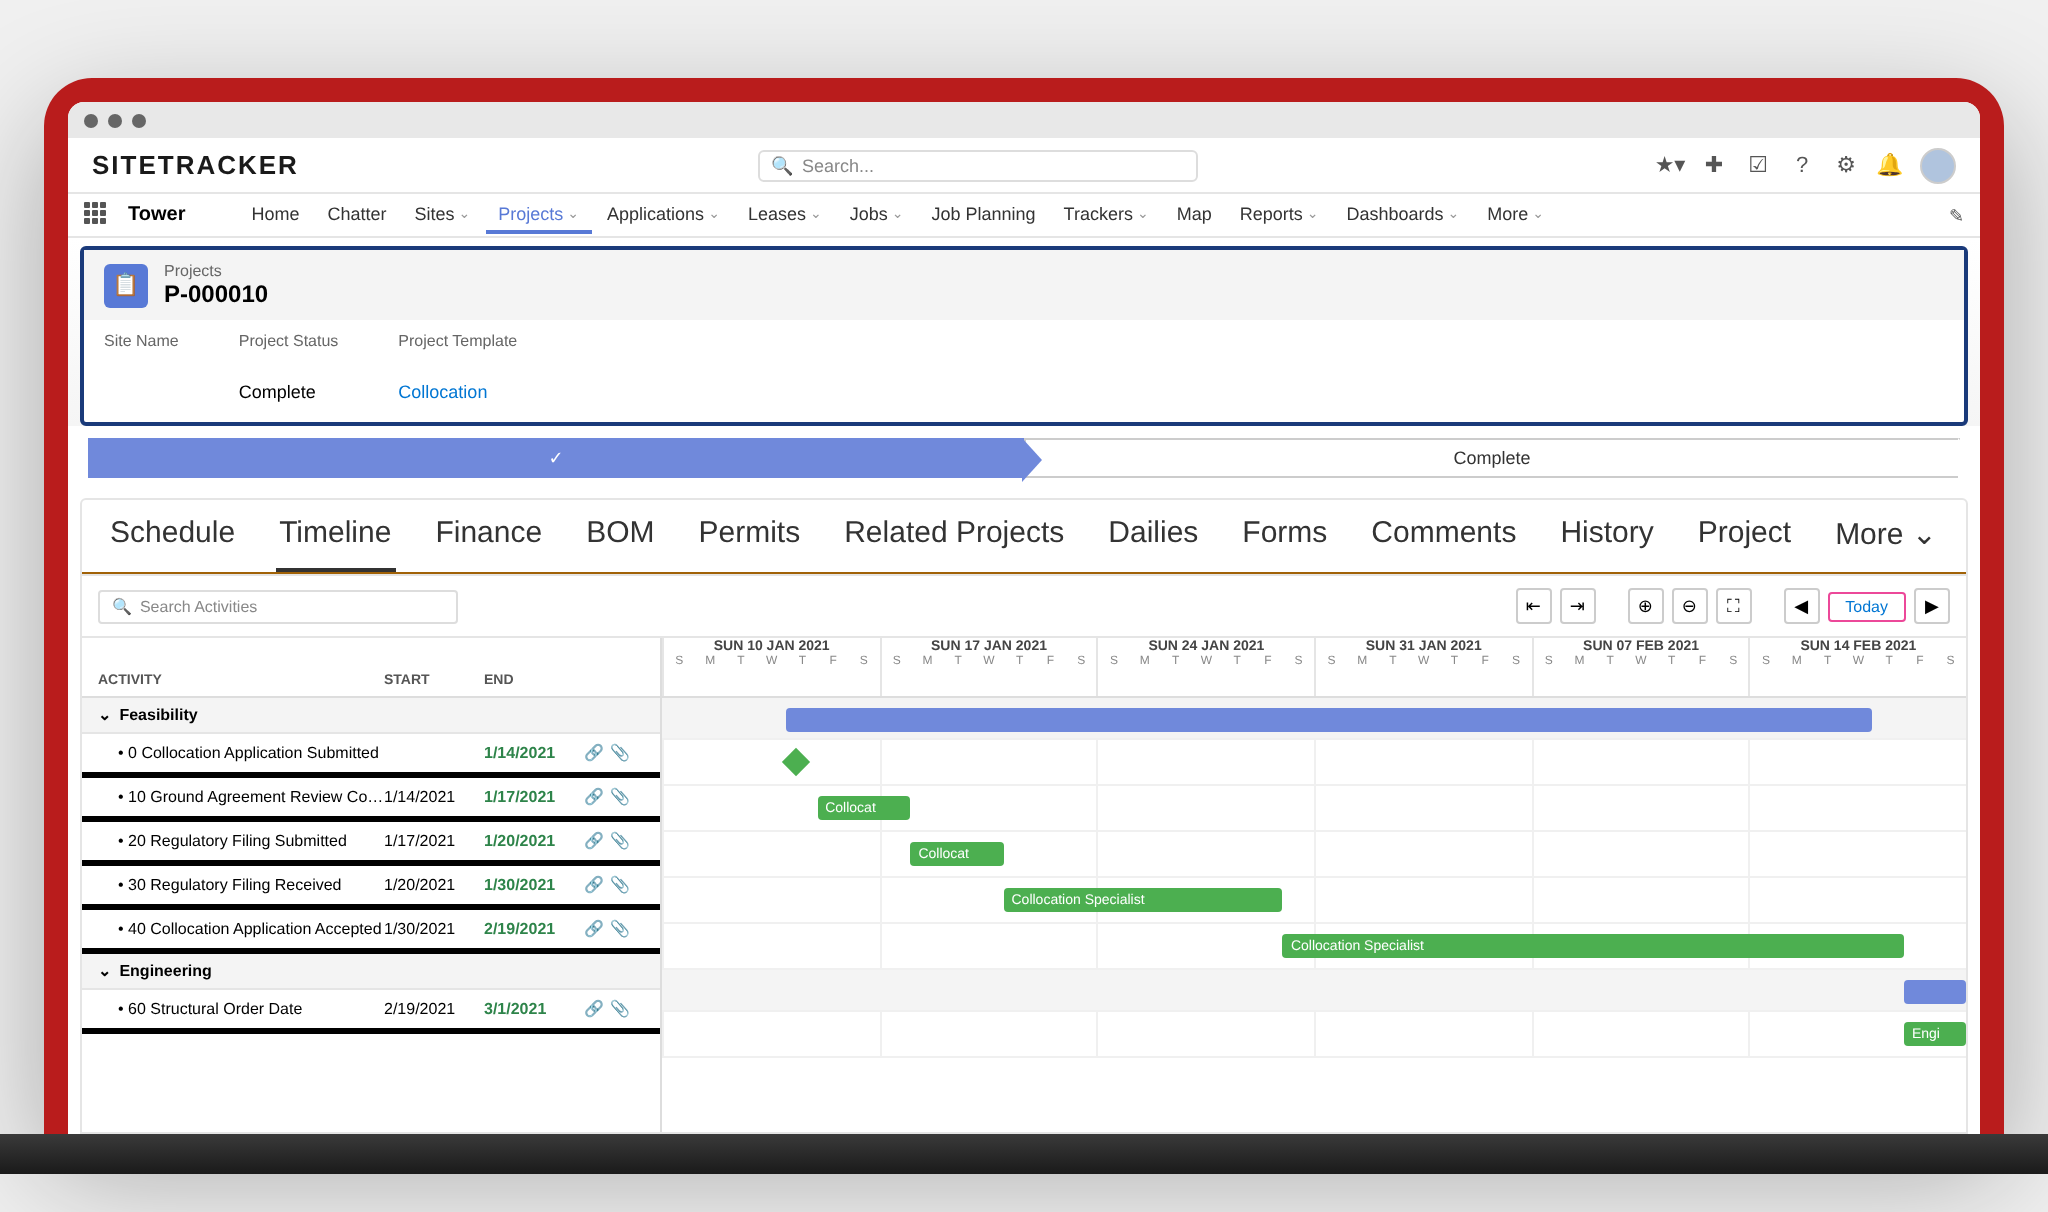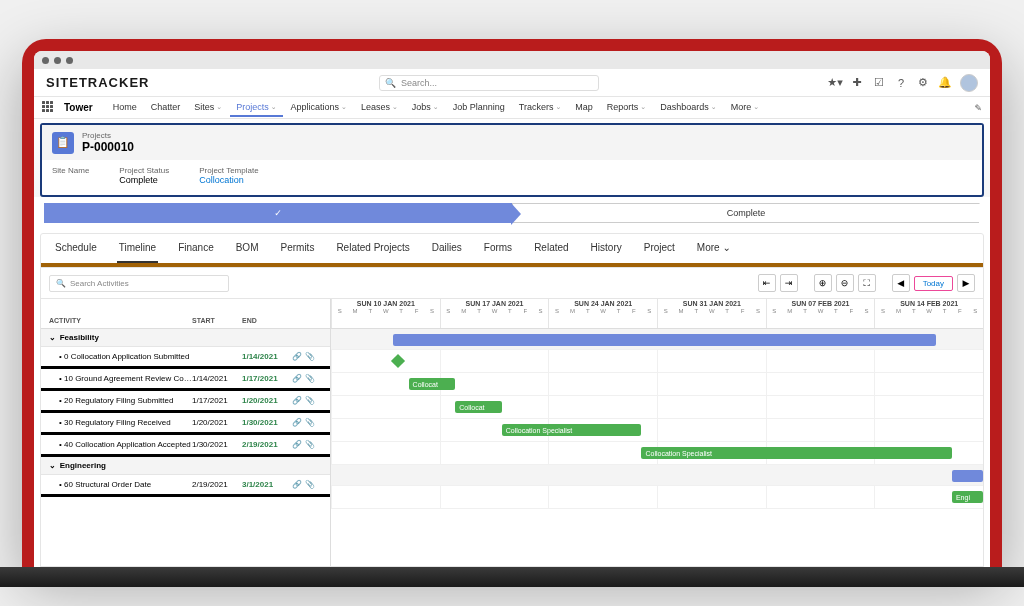--- a/index.html
+++ b/index.html
@@ -12,48 +12,48 @@
 .topbar{height:28px;display:flex;align-items:center;padding:0 12px;border-bottom:1px solid #e5e5e5}
 .logo{font-weight:900;font-size:13px;letter-spacing:1px;color:#1a1a1a}
 .search-wrap{flex:1;display:flex;justify-content:center}
 .search-box{display:flex;align-items:center;background:#fff;border:1px solid #ddd;border-radius:3px;padding:2px 6px;width:220px;font-size:9px;color:#888;gap:4px}
 .top-icons{display:flex;gap:8px;align-items:center;font-size:11px;color:#555}
 .top-icons .ico{width:14px;height:14px;display:flex;align-items:center;justify-content:center;cursor:pointer}
 .avatar{width:18px;height:18px;border-radius:50%;background:#b0c4de;border:1px solid #ccc}
 .navbar{height:22px;display:flex;align-items:center;padding:0 8px;border-bottom:1px solid #e5e5e5;font-size:9px}
 .apps-ico{width:14px;height:14px;display:grid;grid-template-columns:repeat(3,3px);grid-template-rows:repeat(3,3px);gap:1px;margin-right:8px}
 .apps-ico span{background:#555;border-radius:0.5px}
-.app-name{font-weight:700;font-size:10px;margin-right:14px}
+.app-name{font-weight:700;font-size:10px;margin-right:27px}
 .nav-items{display:flex;gap:2px}
 .nav-item{padding:3px 6px;color:#333;cursor:pointer;display:flex;align-items:center;gap:2px;border-bottom:2px solid transparent}
 .nav-item.active{border-bottom-color:#5879d6;color:#5879d6}
 .chev{font-size:7px;color:#999}
 .edit-ico{margin-left:auto;color:#555;cursor:pointer}
 .record-wrap{padding:0 6px;background:linear-gradient(#fff,#f5f5f5)}
 .record-header{border:2px solid #1a3a7a;border-radius:3px;background:#fff;margin-top:4px}
 .record-top{display:flex;align-items:center;padding:6px 10px;background:#f4f4f4}
 .record-ico{width:22px;height:22px;background:#5879d6;border-radius:3px;display:flex;align-items:center;justify-content:center;color:#fff;font-size:11px;margin-right:8px}
 .record-title-wrap .lbl{font-size:8px;color:#666}
 .record-title-wrap .val{font-size:12px;font-weight:700}
 .record-actions{margin-left:auto;display:flex;gap:4px}
 .btn{border:1px solid #ccc;background:#fff;padding:3px 8px;font-size:9px;border-radius:2px;cursor:pointer;color:#333}
 .btn.primary{color:#0176d3}
 .record-fields{display:flex;padding:6px 10px 10px;gap:30px}
-.field .lbl{font-size:8px;color:#666;margin-bottom:0}
+.field .lbl{font-size:8px;color:#666;margin-bottom:16px}
 .field .val{font-size:9px}
 .link{color:#0176d3}
 .progress-wrap{padding:6px 10px}
 .progress-bar{display:flex;height:20px}
 .stage{flex:1;display:flex;align-items:center;justify-content:center;font-size:9px;border:1px solid #ccc;position:relative}
 .stage.done{background:#7089db;border-color:#7089db;color:#fff}
 .stage.done::after{content:"";position:absolute;right:-10px;top:-1px;width:0;height:0;border-top:11px solid transparent;border-bottom:11px solid transparent;border-left:10px solid #7089db;z-index:1}
 .stage.current{background:#fff;color:#333}
 .stage.current::after{content:"";position:absolute;right:-10px;top:-1px;width:0;height:0;border-top:11px solid transparent;border-bottom:11px solid transparent;border-left:10px solid #fff;z-index:1}
 .tabs-wrap{background:#fff;margin:4px 6px 0;border:1px solid #e5e5e5;border-radius:3px 3px 0 0}
-.tabs{display:flex;padding:0 12px;border-bottom:4px solid #a16207;gap:18px;font-size:10px}
+.tabs{display:flex;padding:0 12px;border-bottom:1px solid #a16207;gap:18px;font-size:15px}
 .tab{padding:8px 2px;cursor:pointer;color:#333;border-bottom:2px solid transparent}
 .tab.active{font-weight:400;border-bottom-color:#333}
 .gantt-wrap{margin:0 6px;border:1px solid #e5e5e5;border-top:none;flex:1;display:flex;flex-direction:column;overflow:hidden;background:#fff}
 .gantt-toolbar{display:flex;padding:6px 8px;align-items:center;gap:6px;border-bottom:1px solid #e5e5e5}
 .search-act{border:1px solid #ddd;border-radius:2px;padding:3px 6px;font-size:8px;width:180px;display:flex;align-items:center;gap:4px;color:#888}
 .tb-right{margin-left:auto;display:flex;gap:4px;align-items:center}
 .tb-btn{border:1px solid #ccc;background:#fff;width:18px;height:18px;font-size:9px;display:flex;align-items:center;justify-content:center;cursor:pointer;border-radius:2px}
 .today-btn{border:1px solid #ec4899;padding:2px 8px;font-size:8px;color:#0176d3;border-radius:2px;cursor:pointer}
 .gantt{display:flex;flex:1;overflow:hidden}
 .gantt-left{width:290px;border-right:1px solid #ddd;display:flex;flex-direction:column}
@@ -182,21 +182,21 @@
 <div class="tabs-wrap">
   <div class="tabs" id="tabs">
           <div class="tab">Schedule</div>
           <div class="tab active">Timeline</div>
           <div class="tab">Finance</div>
           <div class="tab">BOM</div>
           <div class="tab">Permits</div>
           <div class="tab">Related Projects</div>
           <div class="tab">Dailies</div>
           <div class="tab">Forms</div>
-          <div class="tab">Related</div>
+          <div class="tab">Comments</div>
           <div class="tab">History</div>
           <div class="tab">Project</div>
           <div class="tab">More ⌄</div>
         </div>
 </div>
 
 <div class="gantt-wrap">
   <div class="gantt-toolbar">
     <div class="search-act">
       <span>🔍</span>

